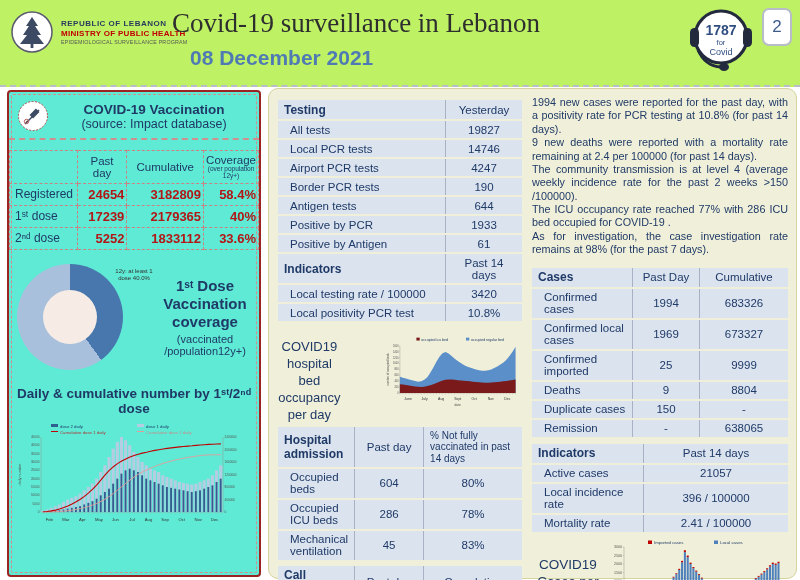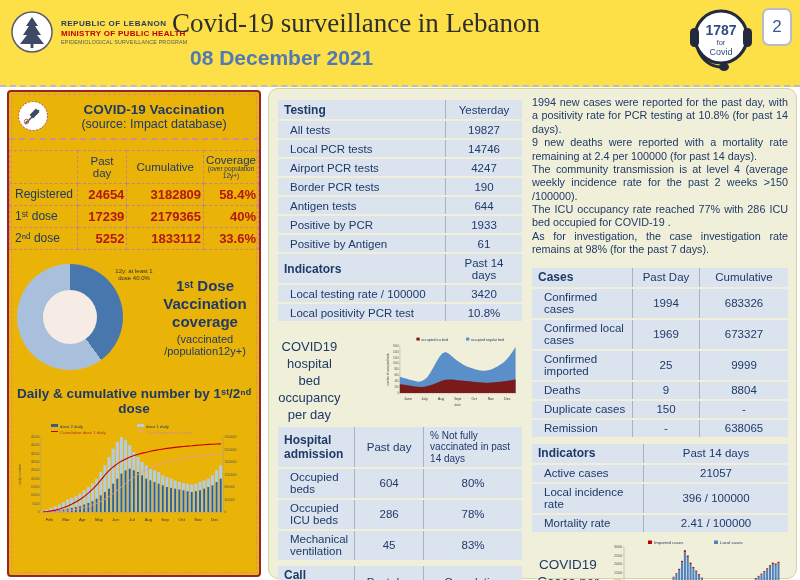--- a/index.html
+++ b/index.html
@@ -1,38 +1,38 @@
 <!DOCTYPE html>
 <html><head>
 <meta charset="utf-8">
 <style>
   html,body{margin:0;padding:0;}
   body{width:800px;height:580px;position:relative;background:#ffffff;
        font-family:"Liberation Sans",sans-serif;overflow:hidden;color:#1f3a67;}
 
   
-  .header{position:absolute;left:0;top:0;width:800px;height:85px;background:#fde047;
+  .header{position:absolute;left:0;top:0;width:800px;height:85px;background:#bef264;
           border-bottom:2px dashed #b9bcc9;}
   .logo{position:absolute;left:10px;top:10px;display:flex;gap:7px;align-items:center;}
   .logo-lines div{line-height:1.25;}
   .logo-l1{font-size:8px;font-weight:bold;color:#2a3a5e;letter-spacing:.5px;}
   .logo-l2{font-size:8px;font-weight:bold;color:#c00000;letter-spacing:.3px;}
   .logo-l3{font-size:5.3px;color:#555;letter-spacing:.2px;}
   .main-title{position:absolute;left:138px;top:8px;width:436px;text-align:center;
               font-family:"Liberation Serif",serif;font-size:27px;color:#2e2e2e;}
   .date{position:absolute;left:190px;top:46px;width:400px;text-align:left;
         font-weight:bold;font-size:21px;color:#4f7ab3;}
   .hotlines{position:absolute;right:46px;top:4px;display:flex;gap:10px;flex-direction:column;}
   .pagebox{position:absolute;right:8px;top:8px;width:26px;height:34px;border:2px solid #b8bcc8;
            border-radius:7px;display:flex;align-items:center;justify-content:center;
            font-size:17px;color:#3d5a8a;background:#fff;}
 
   
   .left-panel{position:absolute;left:7px;top:90px;width:250px;height:483px;
-              background:#eab308;border:2px solid #9b2423;border-radius:4px;}
+              background:#5eead4;border:2px solid #9b2423;border-radius:4px;}
   .left-dash{position:absolute;inset:2px;border:1px dashed #cf8f8f;border-radius:2px;pointer-events:none;}
   .vax-head{display:flex;align-items:center;gap:8px;padding:8px 8px 6px 8px;
             border-bottom:2px dashed #cf8f8f;}
   .vax-titles{flex:1;text-align:center;}
   .vax-t1{font-weight:bold;font-size:13.5px;color:#1f3a67;}
   .vax-t2{font-size:12.5px;color:#1f3a67;}
   .vaxtable{margin:10px auto 0 auto;border-collapse:collapse;}
   .vaxtable th,.vaxtable td{border:1px dashed #c98383;padding:3px 2px;}
   .vaxtable th{color:#1f3a67;font-size:11.5px;font-weight:normal;text-align:center;}
   .vaxtable .rowlab{color:#1f3a67;font-size:12px;text-align:left;padding-left:5px;width:60px;}

